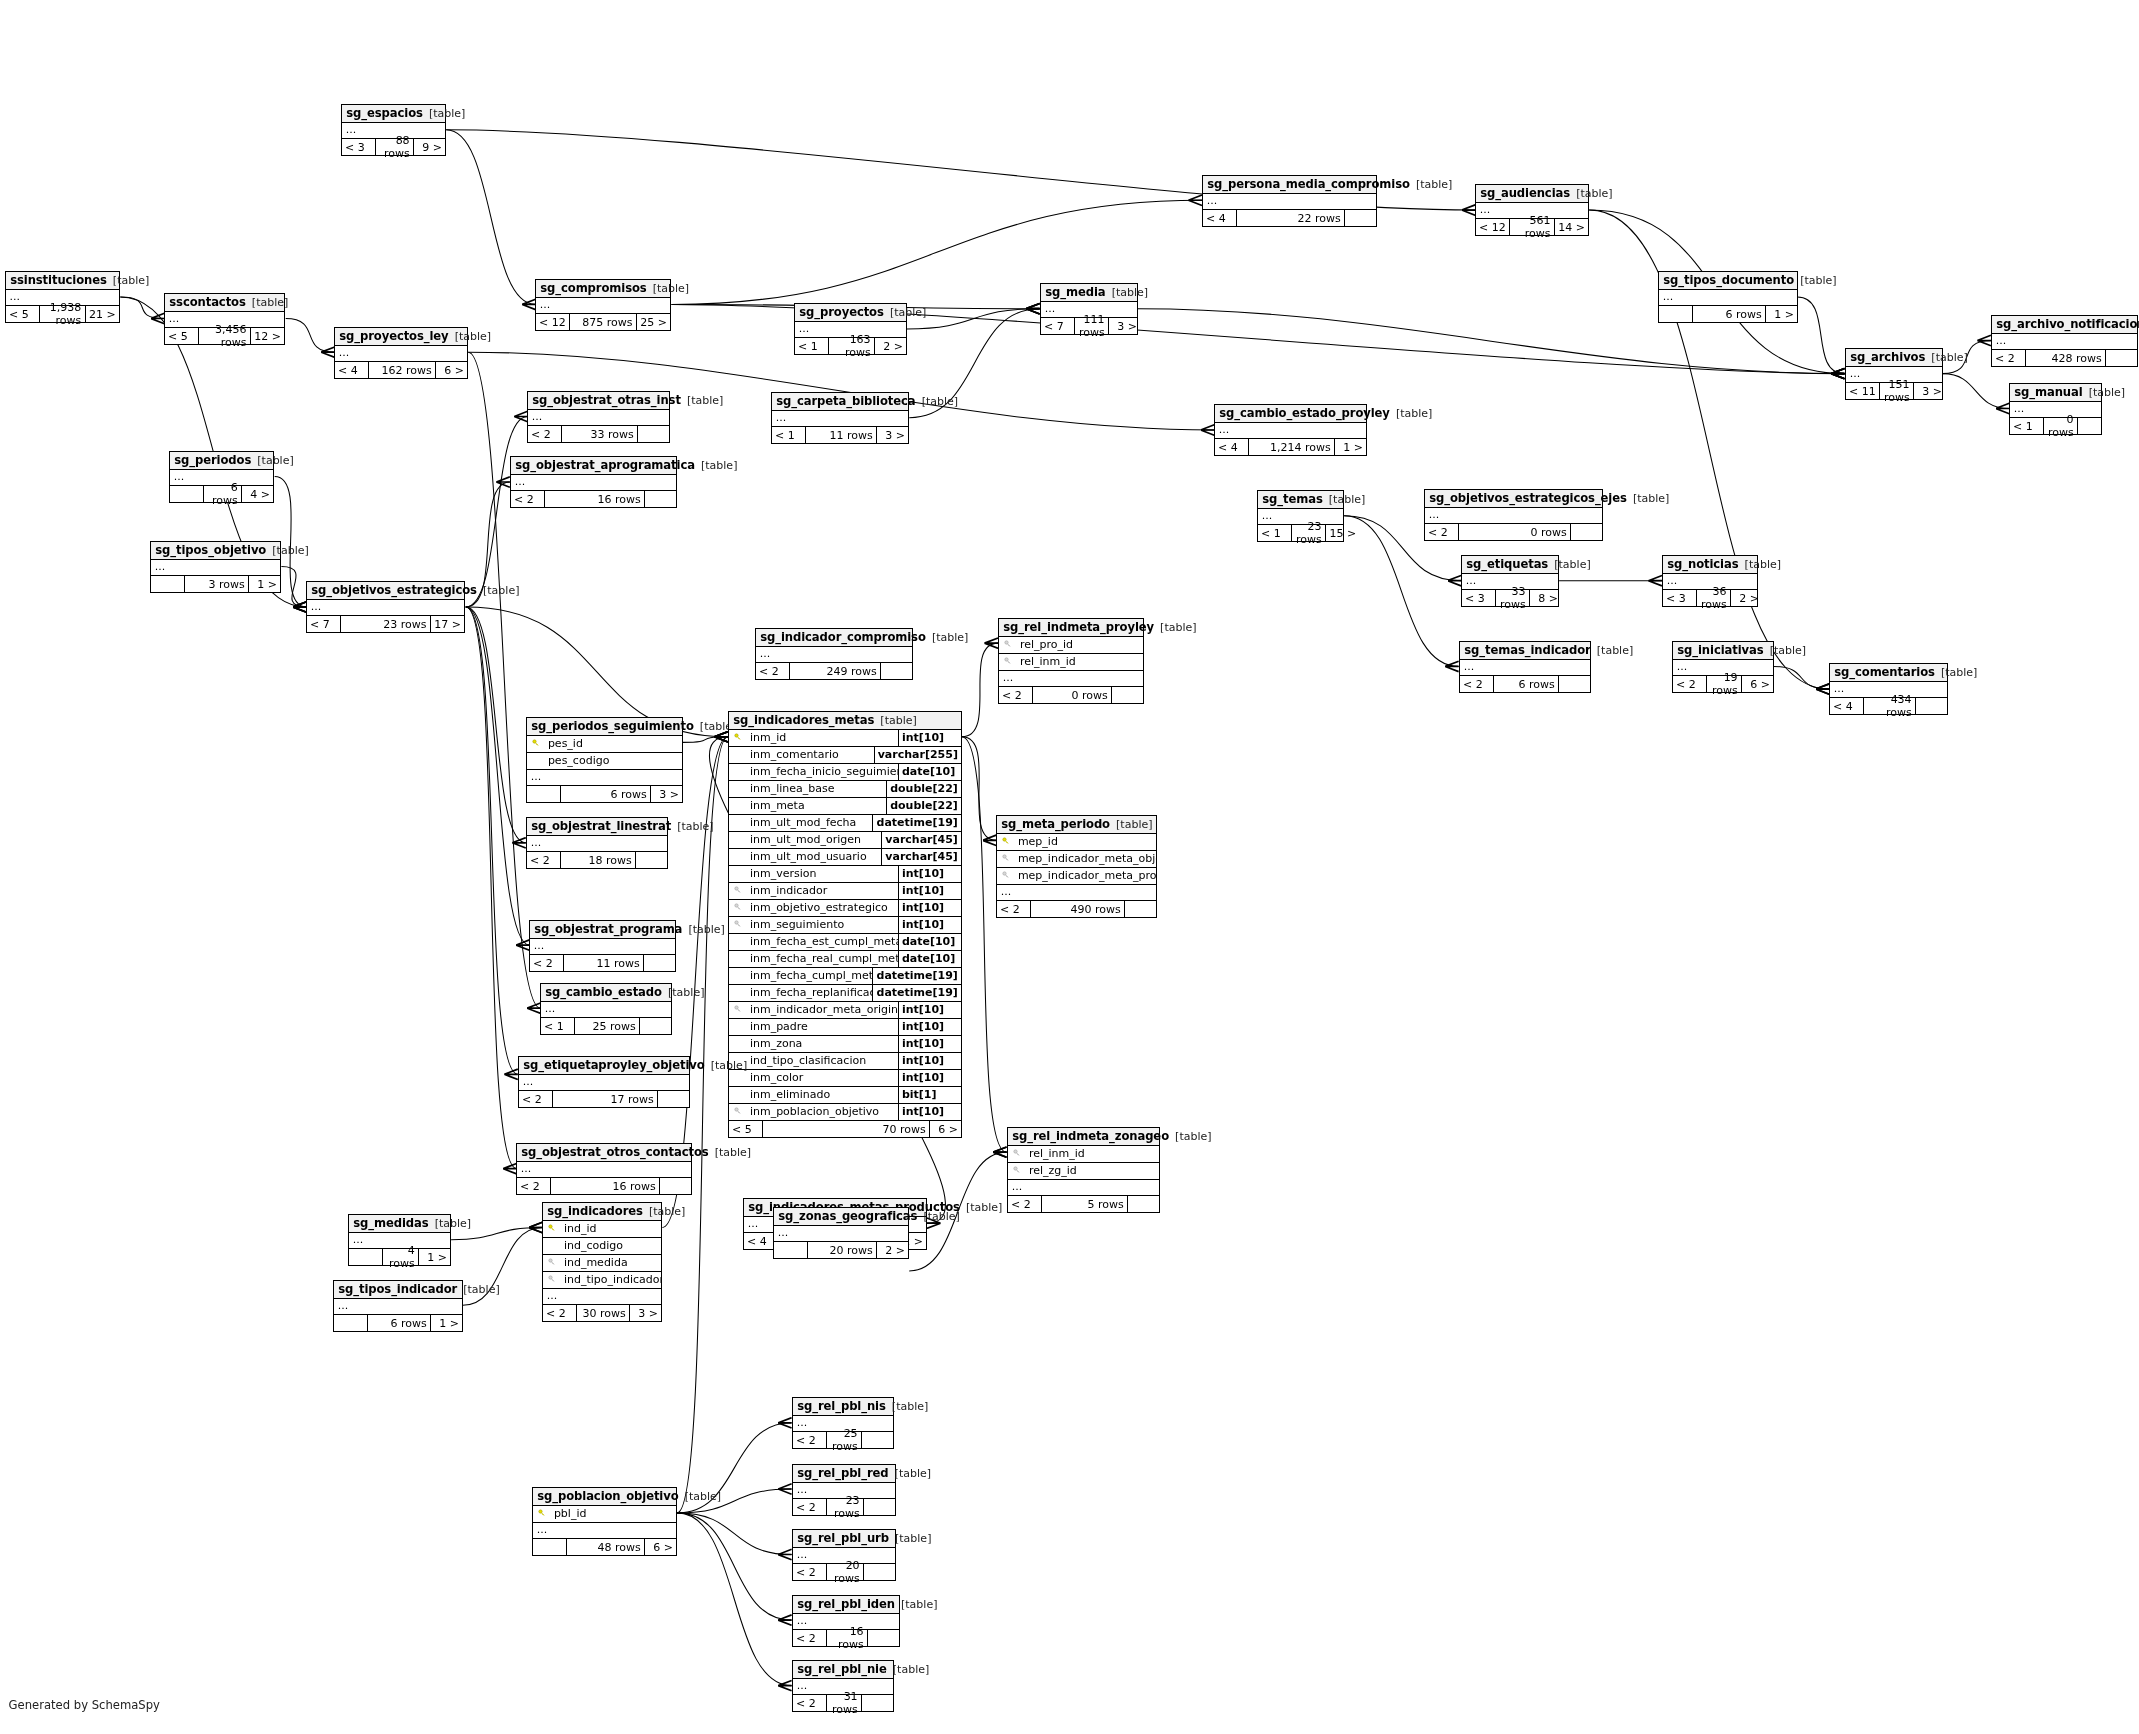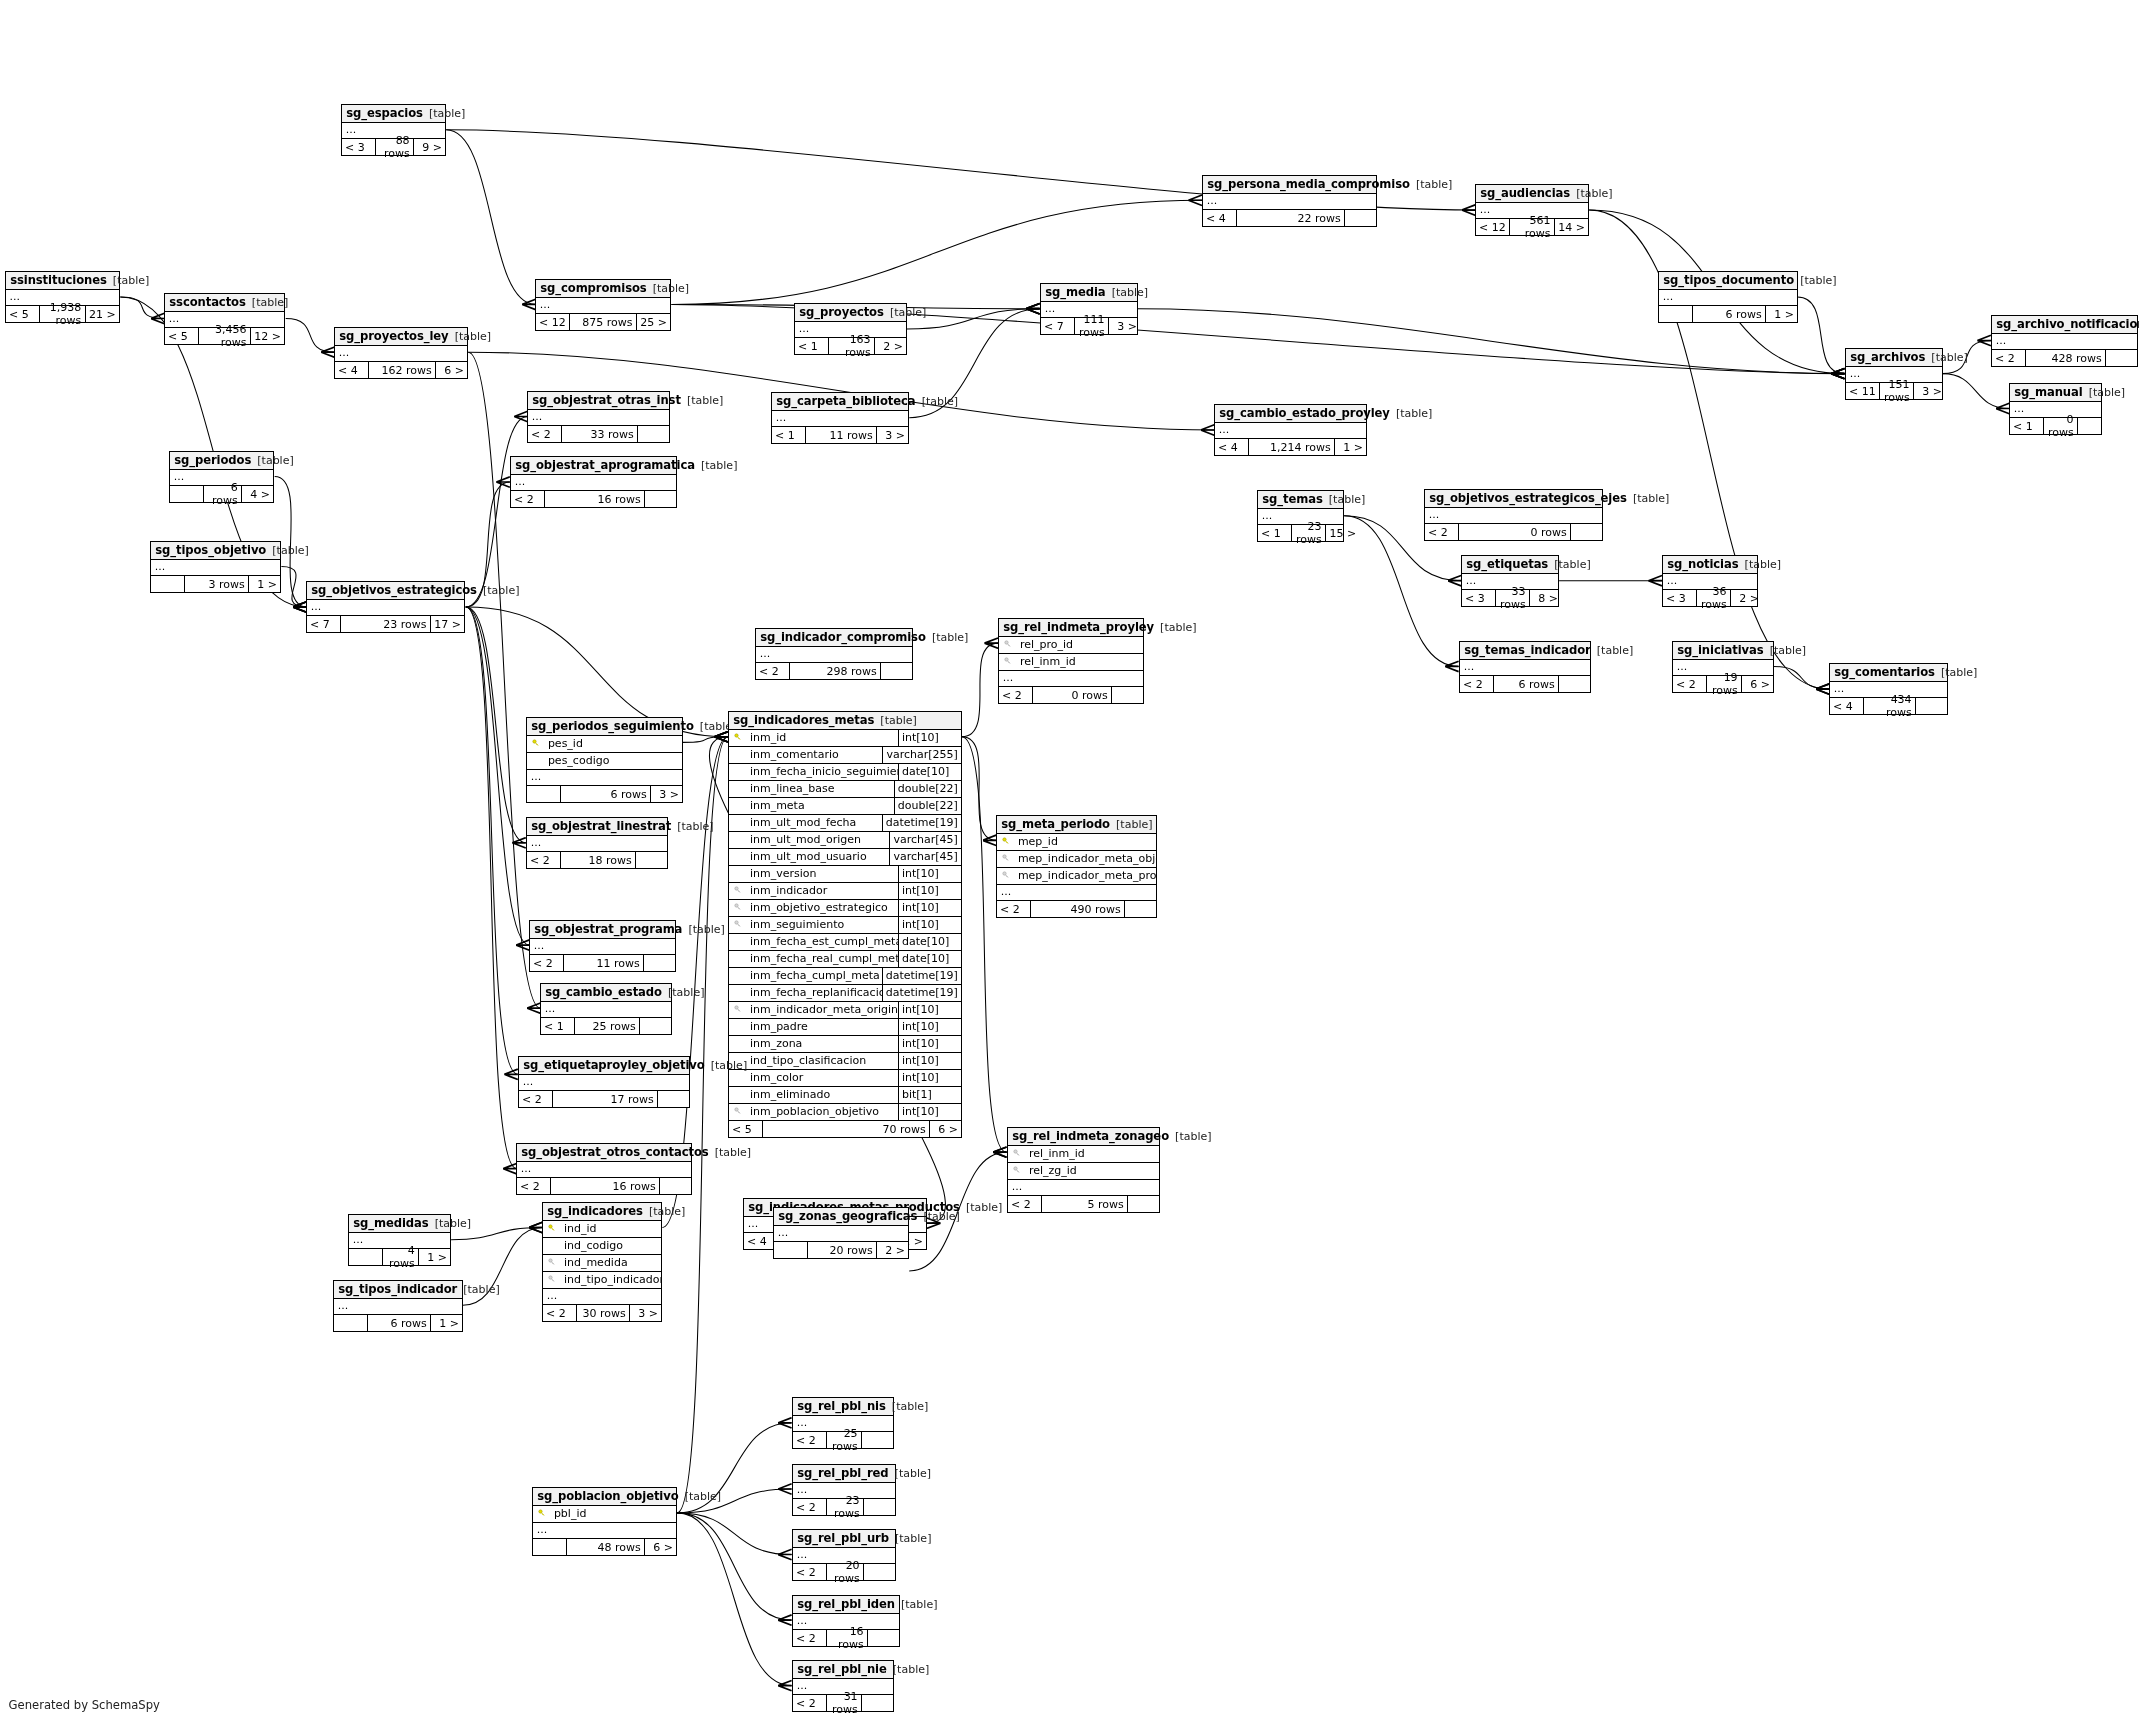--- a/index.html
+++ b/index.html
@@ -9,21 +9,21 @@
   .tbl{position:absolute;border:1.2px solid #000;background:#fff;box-sizing:border-box;}
   .tbl .hdr{display:flex;align-items:baseline;justify-content:flex-start;
             background:#f2f2f2;border-bottom:1.2px solid #000;padding:1.2px 4.3px 1.8px 4.3px;gap:6.1px;white-space:nowrap;}
   .tbl .hdr .nm{font-weight:bold;font-size:11.6px;color:#000;letter-spacing:-0.1px;}
   .tbl .hdr .tg{font-size:11px;color:#222;font-weight:normal;}
   .tbl .col{display:flex;align-items:center;border-bottom:0.6px solid #000;font-size:11px;
             height:17px;box-sizing:border-box;background:#fff;}
   .tbl .col .kw{width:18.4px;text-align:center;flex:0 0 18.4px;font-size:9.8px;line-height:1;}
   .tbl .col .cn{flex:1 1 auto;padding-left:2.5px;white-space:nowrap;overflow:hidden;}
   .tbl .col .ct{flex:0 0 auto;border-left:0.6px solid #000;padding:0 3.1px;height:100%;
-                display:flex;align-items:center;white-space:nowrap;min-width:56px;}
+                display:flex;align-items:center;white-space:nowrap;min-width:56px;font-weight:bold;}
   .tbl .ellip{font-size:11px;padding:0.6px 3.7px 3.1px 3.7px;border-bottom:1.2px solid #000;height:16px;box-sizing:border-box;
               color:#000;line-height:11px;}
   .tbl .ftr{display:flex;font-size:11px;height:16.5px;align-items:center;box-sizing:border-box;}
   .tbl .ftr .f1{flex:0 0 auto;min-width:27px;padding:0 3.1px;border-right:0.6px solid #000;height:100%;display:flex;align-items:center;}
   .tbl .ftr .f2{flex:1 1 auto;padding:0 3.7px;text-align:right;border-right:0.6px solid #000;height:100%;
                 display:flex;align-items:center;justify-content:flex-end;}
   .tbl .ftr .f3{flex:0 0 auto;min-width:24.5px;padding:0 3.1px;text-align:right;height:100%;display:flex;align-items:center;justify-content:flex-end;}
   .tbl.expanded{border-width:1.8px;}
   .key{display:inline-block;width:8px;height:8px;}
   .footer-note{position:absolute;left:8.6px;top:1698px;font-size:11.6px;color:#222;}
@@ -417,21 +417,21 @@
         </div>
       </div>
       <div class="tbl" style="left: 755px; top: 628px; width: 158px;">
         <div class="hdr">
           <span class="nm">sg_indicador_compromiso</span>
           <span class="tg">[table]</span>
         </div>
         <div class="ellip">...</div>
         <div class="ftr">
           <span class="f1">&lt; 2</span>
-          <span class="f2">298 rows</span>
+          <span class="f2">249 rows</span>
           <span class="f3"></span>
         </div>
       </div>
       <div class="tbl" style="left: 998px; top: 618px; width: 146px;">
         <div class="hdr">
           <span class="nm">sg_rel_indmeta_proyley</span>
           <span class="tg">[table]</span>
         </div>
         <div class="col">
           <span class="kw"><svg class="key" viewBox="0 0 16 16">

